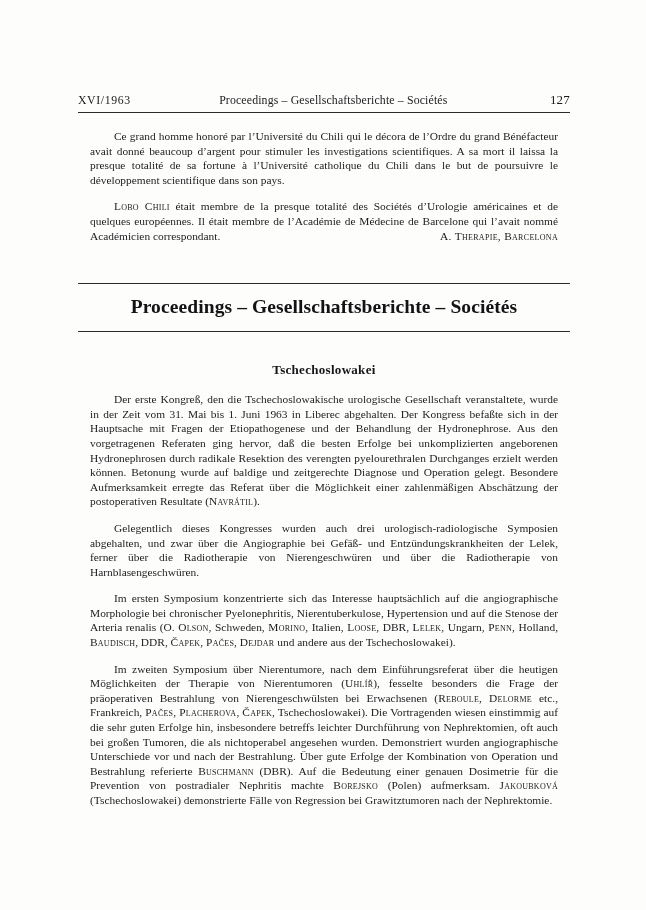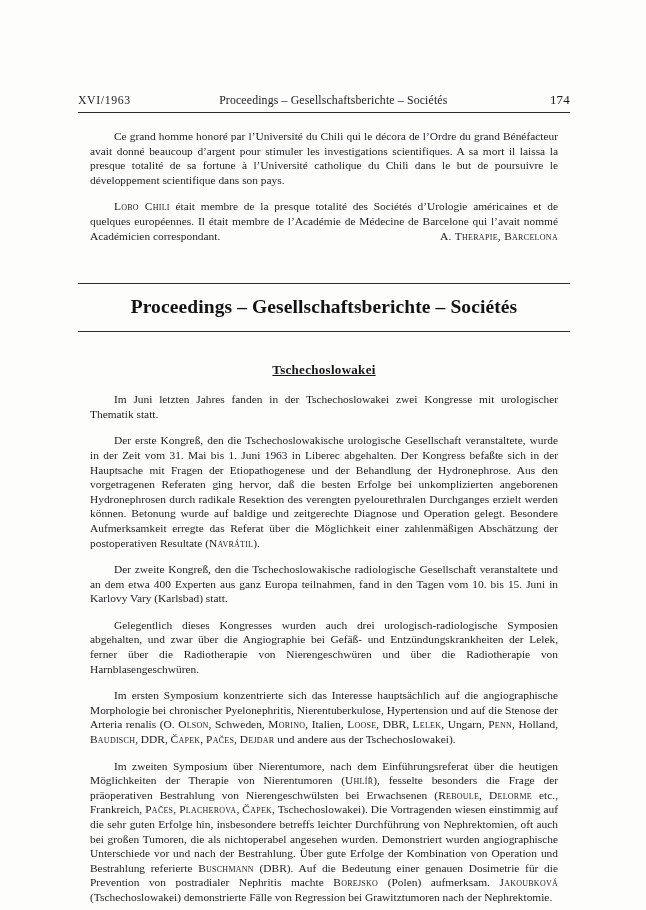--- a/index.html
+++ b/index.html
@@ -122,60 +122,57 @@
   }
 
   .section-title {
     margin-top: 30px;
     margin-bottom: 14px;
     text-align: center;
     font-size: 13px;
     font-weight: bold;
     letter-spacing: 0.3px;
     color: #151518;
-    text-decoration: underline;
   }
 
   .tail-space { height: 100px; }
 </style>
 </head>
 <body>
 
 <div class="page">
   <div class="content">
 
     <div class="running-head">
       <span class="rh-left">XVI/1963</span>
       <span class="rh-center">Proceedings – Gesellschaftsberichte – Sociétés</span>
-      <span class="rh-right">174</span>
+      <span class="rh-right">127</span>
     </div>
 
     <div class="body-block">
       <p class="para">Ce grand homme honoré par l’Université du Chili qui le décora de l’Ordre du grand Bénéfacteur avait donné beaucoup d’argent pour stimuler les investigations scientifiques. A sa mort il laissa la presque totalité de sa fortune à l’Université catholique du Chili dans le but de poursuivre le développement scientifique dans son pays.</p>
       <p class="para closing">
         <span class="sc">Lobo Chili</span><span> était membre de la presque totalité des Sociétés d’Urologie américaines et de quelques européennes. Il était membre de l’Académie de Médecine de Barcelone qui l’avait nommé Académicien correspondant.</span>
         <span class="signature">A. Therapie, Barcelona</span>
       </p>
     </div>
 
     <div class="display-title">
       <h1>Proceedings – Gesellschaftsberichte – Sociétés</h1>
     </div>
 
     <div class="section-title">Tschechoslowakei</div>
 
     <div>
 
-      <p class="para">Im Juni letzten Jahres fanden in der Tschechoslowakei zwei Kongresse mit urologischer Thematik statt.</p>
 
       <p class="para">
         <span>Der erste Kongreß, den die Tschechoslowakische urologische Gesellschaft veranstaltete, wurde in der Zeit vom 31. Mai bis 1. Juni 1963 in Liberec abgehalten. Der Kongress befaßte sich in der Hauptsache mit Fragen der Etiopathogenese und der Behandlung der Hydronephrose. Aus den vorgetragenen Referaten ging hervor, daß die besten Erfolge bei unkomplizierten angeborenen Hydronephrosen durch radikale Resektion des verengten pyelourethralen Durchganges erzielt werden können. Betonung wurde auf baldige und zeitgerechte Diagnose und Operation gelegt. Besondere Aufmerksamkeit erregte das Referat über die Möglichkeit einer zahlenmäßigen Abschätzung der postoperativen Resultate (</span><span class="sc">Navrátil</span><span>).</span>
       </p>
 
-      <p class="para">Der zweite Kongreß, den die Tschechoslowakische radiologische Gesellschaft veranstaltete und an dem etwa 400 Experten aus ganz Europa teilnahmen, fand in den Tagen vom 10. bis 15. Juni in Karlovy Vary (Karlsbad) statt.</p>
 
       <p class="para">Gelegentlich dieses Kongresses wurden auch drei urologisch-radiologische Symposien abgehalten, und zwar über die Angiographie bei Gefäß- und Entzündungskrankheiten der Lelek, ferner über die Radiotherapie von Nierengeschwüren und über die Radiotherapie von Harnblasengeschwüren.</p>
 
       <p class="para">
         <span>Im ersten Symposium konzentrierte sich das Interesse hauptsächlich auf die angiographische Morphologie bei chronischer Pyelonephritis, Nierentuberkulose, Hypertension und auf die Stenose der Arteria renalis (O. </span><span class="sc">Olson</span><span>, Schweden, </span><span class="sc">Morino</span><span>, Italien, </span><span class="sc">Loose</span><span>, DBR, </span><span class="sc">Lelek</span><span>, Ungarn, </span><span class="sc">Penn</span><span>, Holland, </span><span class="sc">Baudisch</span><span>, DDR, </span><span class="sc">Čapek</span><span>, </span><span class="sc">Pačes</span><span>, </span><span class="sc">Dejdar</span><span> und andere aus der Tschechoslowakei).</span>
       </p>
 
       <p class="para">
         <span>Im zweiten Symposium über Nierentumore, nach dem Einführungsreferat über die heutigen Möglichkeiten der Therapie von Nierentumoren (</span><span class="sc">Uhlíř</span><span>), fesselte besonders die Frage der präoperativen Bestrahlung von Nierengeschwülsten bei Erwachsenen (</span><span class="sc">Reboule</span><span>, </span><span class="sc">Delorme</span><span> etc., Frankreich, </span><span class="sc">Pačes</span><span>, </span><span class="sc">Placherova</span><span>, </span><span class="sc">Čapek</span><span>, Tschechoslowakei). Die Vortragenden wiesen einstimmig auf die sehr guten Erfolge hin, insbesondere betreffs leichter Durchführung von Nephrektomien, oft auch bei großen Tumoren, die als nichtoperabel angesehen wurden. Demonstriert wurden angiographische Unterschiede vor und nach der Bestrahlung. Über gute Erfolge der Kombination von Operation und Bestrahlung referierte </span><span class="sc">Buschmann</span><span> (DBR). Auf die Bedeutung einer genauen Dosimetrie für die Prevention von postradialer Nephritis machte </span><span class="sc">Borejsko</span><span> (Polen) aufmerksam. </span><span class="sc">Jakoubková</span><span> (Tschechoslowakei) demonstrierte Fälle von Regression bei Grawitztumoren nach der Nephrektomie.</span>
       </p>

